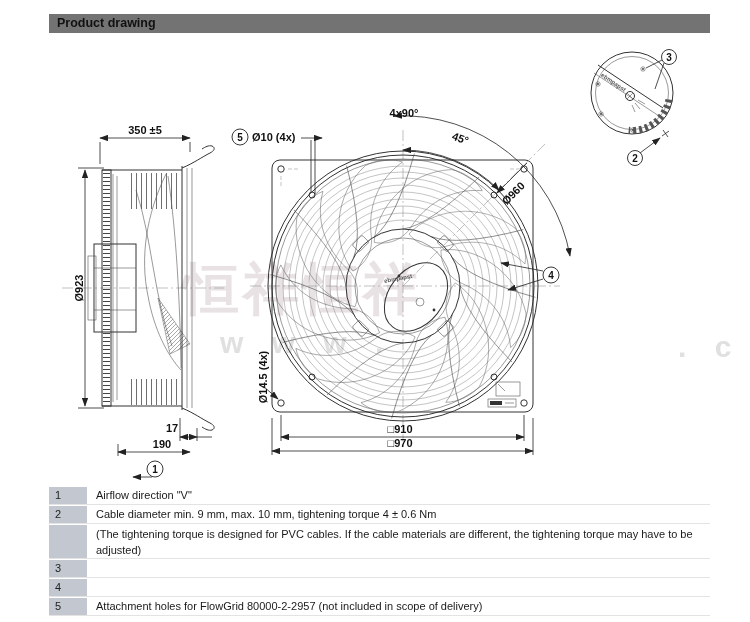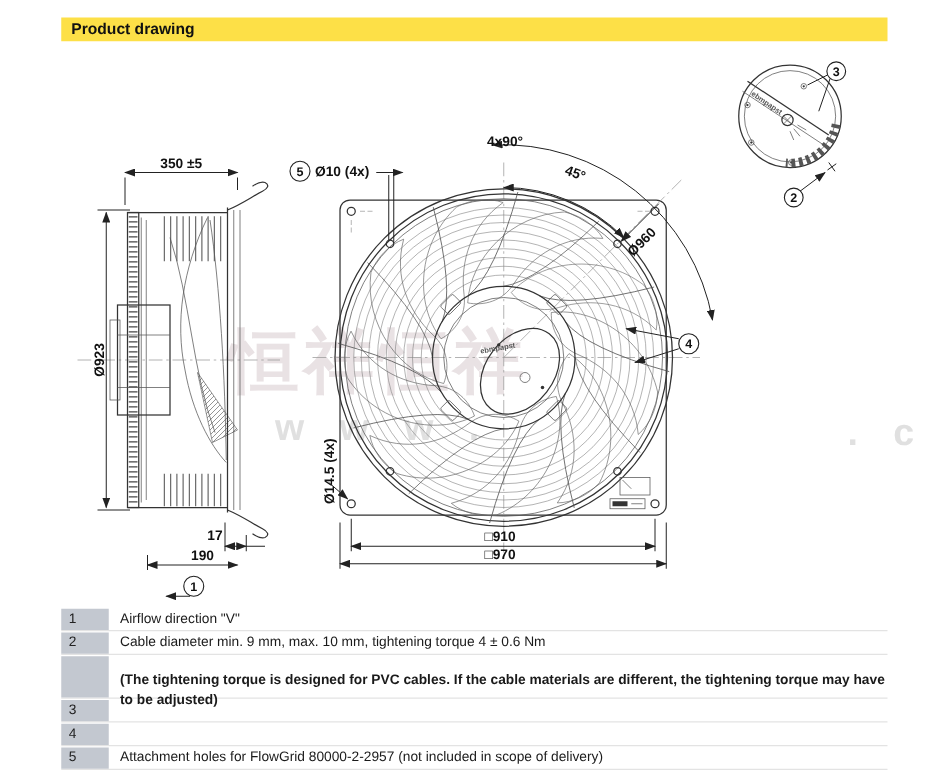--- a/index.html
+++ b/index.html
@@ -1,19 +1,19 @@
 <!DOCTYPE html>
 <html><head>
 <meta charset="utf-8">
 <style>
   html,body{margin:0;padding:0;background:#ffffff;}
   #page{position:relative;width:750px;height:622px;background:#ffffff;overflow:hidden;
         font-family:"Liberation Sans","DejaVu Sans",sans-serif;}
   
-  .hdr{position:absolute;left:49px;top:14px;width:661px;height:19px;background:#fde047;
+  .hdr{position:absolute;left:49px;top:14px;width:661px;height:19px;background:#737373;
        color:#111;font-size:12.5px;font-weight:bold;line-height:19px;padding-left:8px;
        box-sizing:border-box;}
   
   .wm{position:absolute;z-index:0;color:#e9e2e4;font-weight:bold;white-space:nowrap;}
   .wm-cjk{left:183px;top:252px;font-size:56px;letter-spacing:4px;}
   .wm-url{color:#e0e0e0;font-size:30px;font-weight:bold;letter-spacing:10px;margin-left:30px;}
   .wm-url-l{left:190px;top:326px;}
   .wm-url-r{left:648px;top:330px;}
   
   svg#draw{position:absolute;left:0;top:0;z-index:1;}
@@ -27,21 +27,21 @@
   text.logo{font:bold 6px "Liberation Sans","DejaVu Sans",sans-serif;fill:#555;}
   .co{stroke:#222;stroke-width:.9;fill:#fff;}
   
   .tbl{position:absolute;left:49px;top:487px;width:661px;z-index:2;}
   .t-row{display:flex;margin-bottom:1px;border-bottom:1px solid #e3e3e3;}
   .t-num{width:38px;background:#c3c8d0;color:#222;font-size:11px;padding-left:6px;
          box-sizing:border-box;flex:none;}
   .t-text{color:#1a1a1a;font-size:11px;padding-left:9px;}
   .h17 .t-num,.h17 .t-text{height:17px;line-height:17px;}
   .h33 .t-num{height:33px;}
-  .h33 .t-text{height:33px;line-height:16px;padding-top:11px;box-sizing:border-box;max-width:622px;font-weight:bold;}
+  .h33 .t-text{height:33px;line-height:16px;padding-top:1px;box-sizing:border-box;max-width:622px;}
 </style>
 </head>
 <body>
 
 <div id="page">
 
   <div class="wm wm-cjk">恒祥恒祥</div>
   <div class="wm wm-url wm-url-l">w w w .</div>
   <div class="wm wm-url wm-url-r">. c n</div>
 

